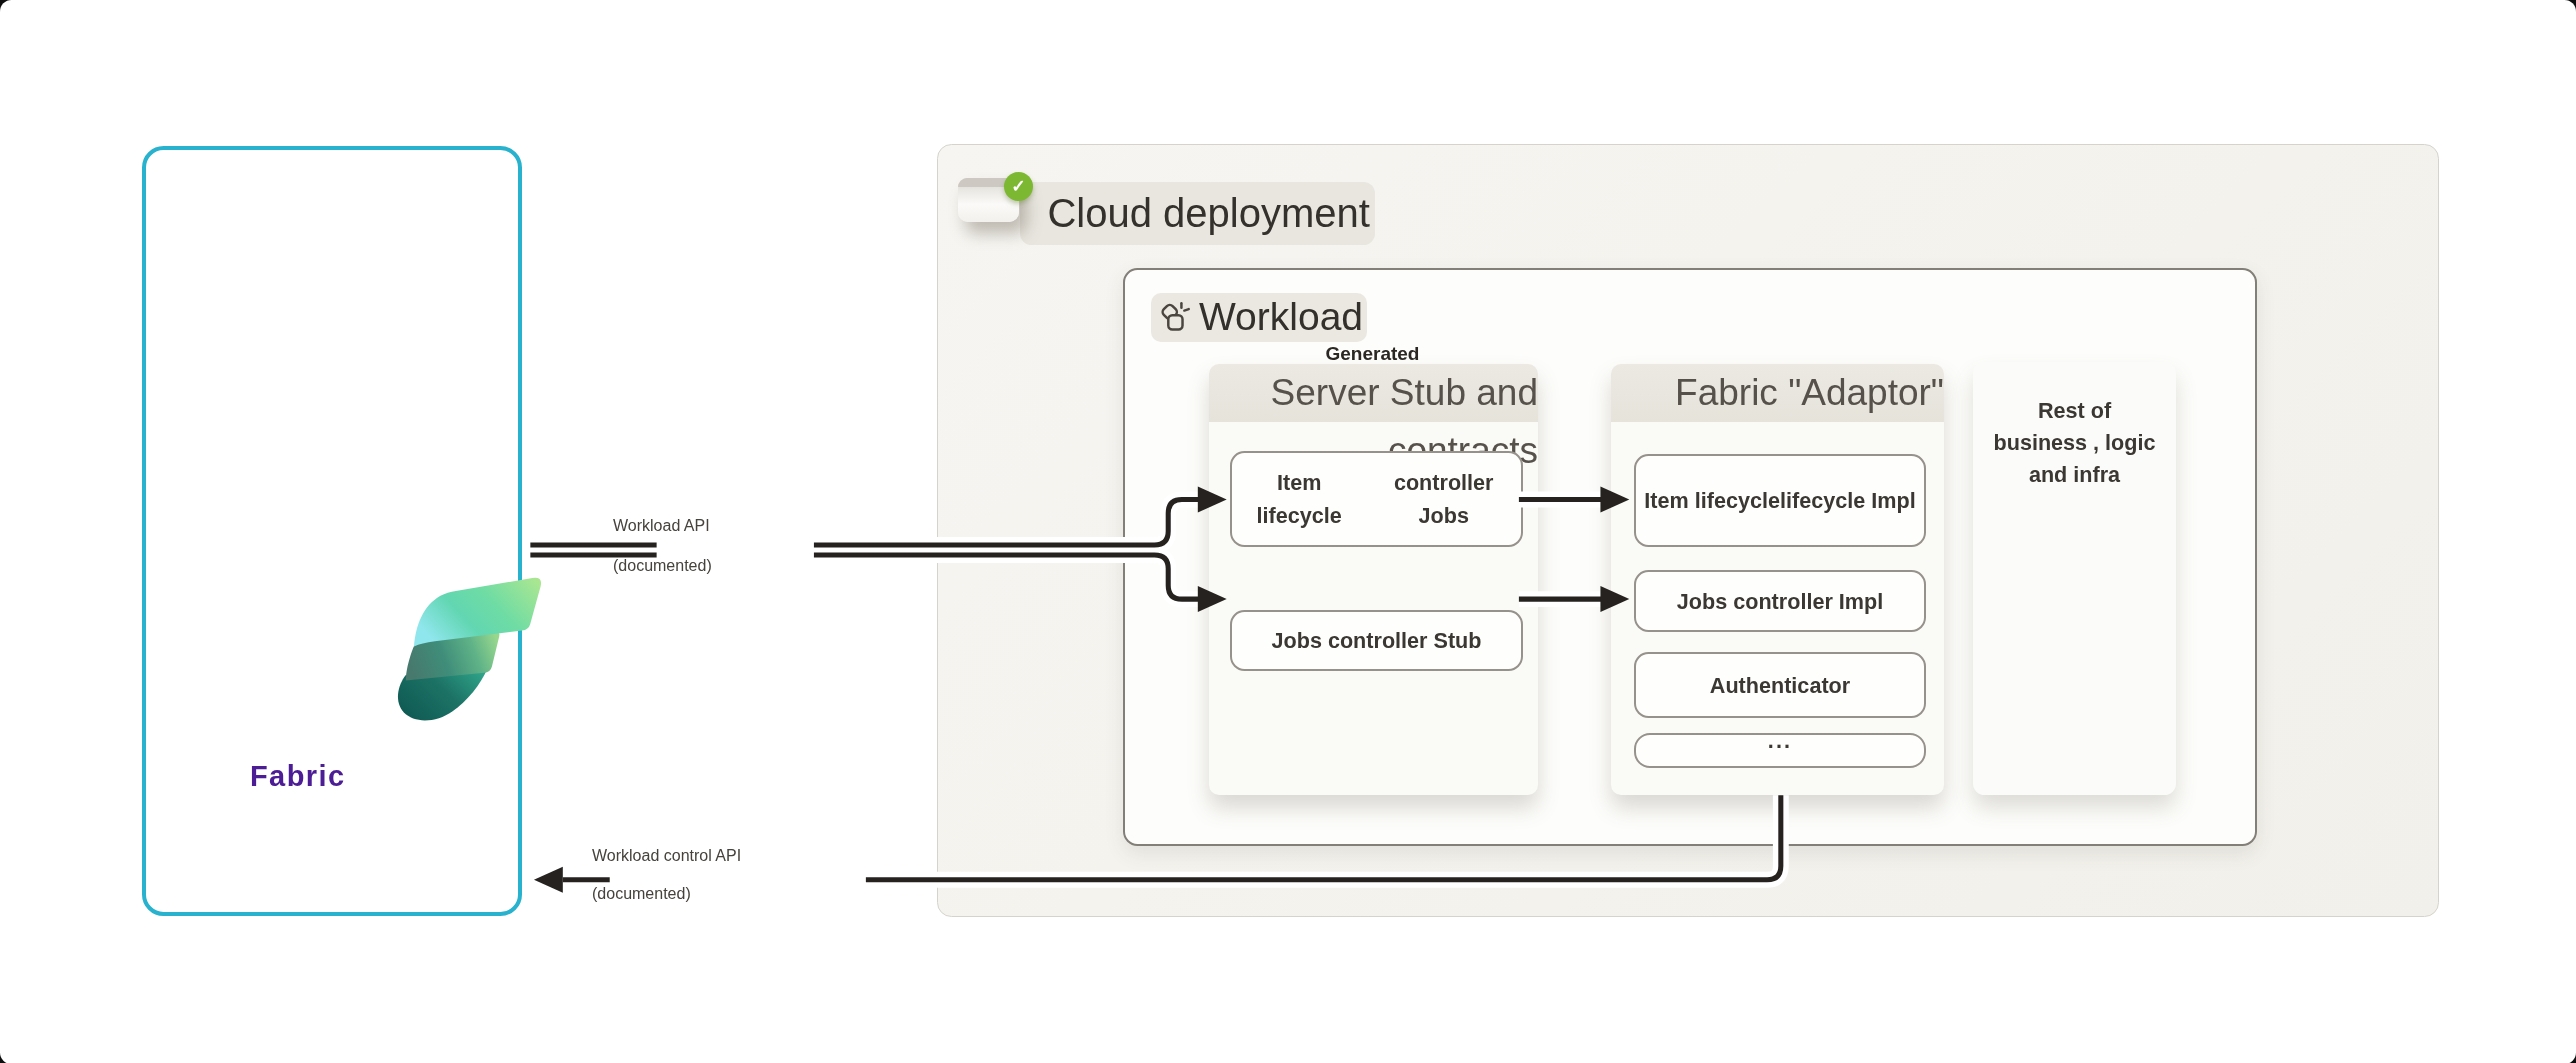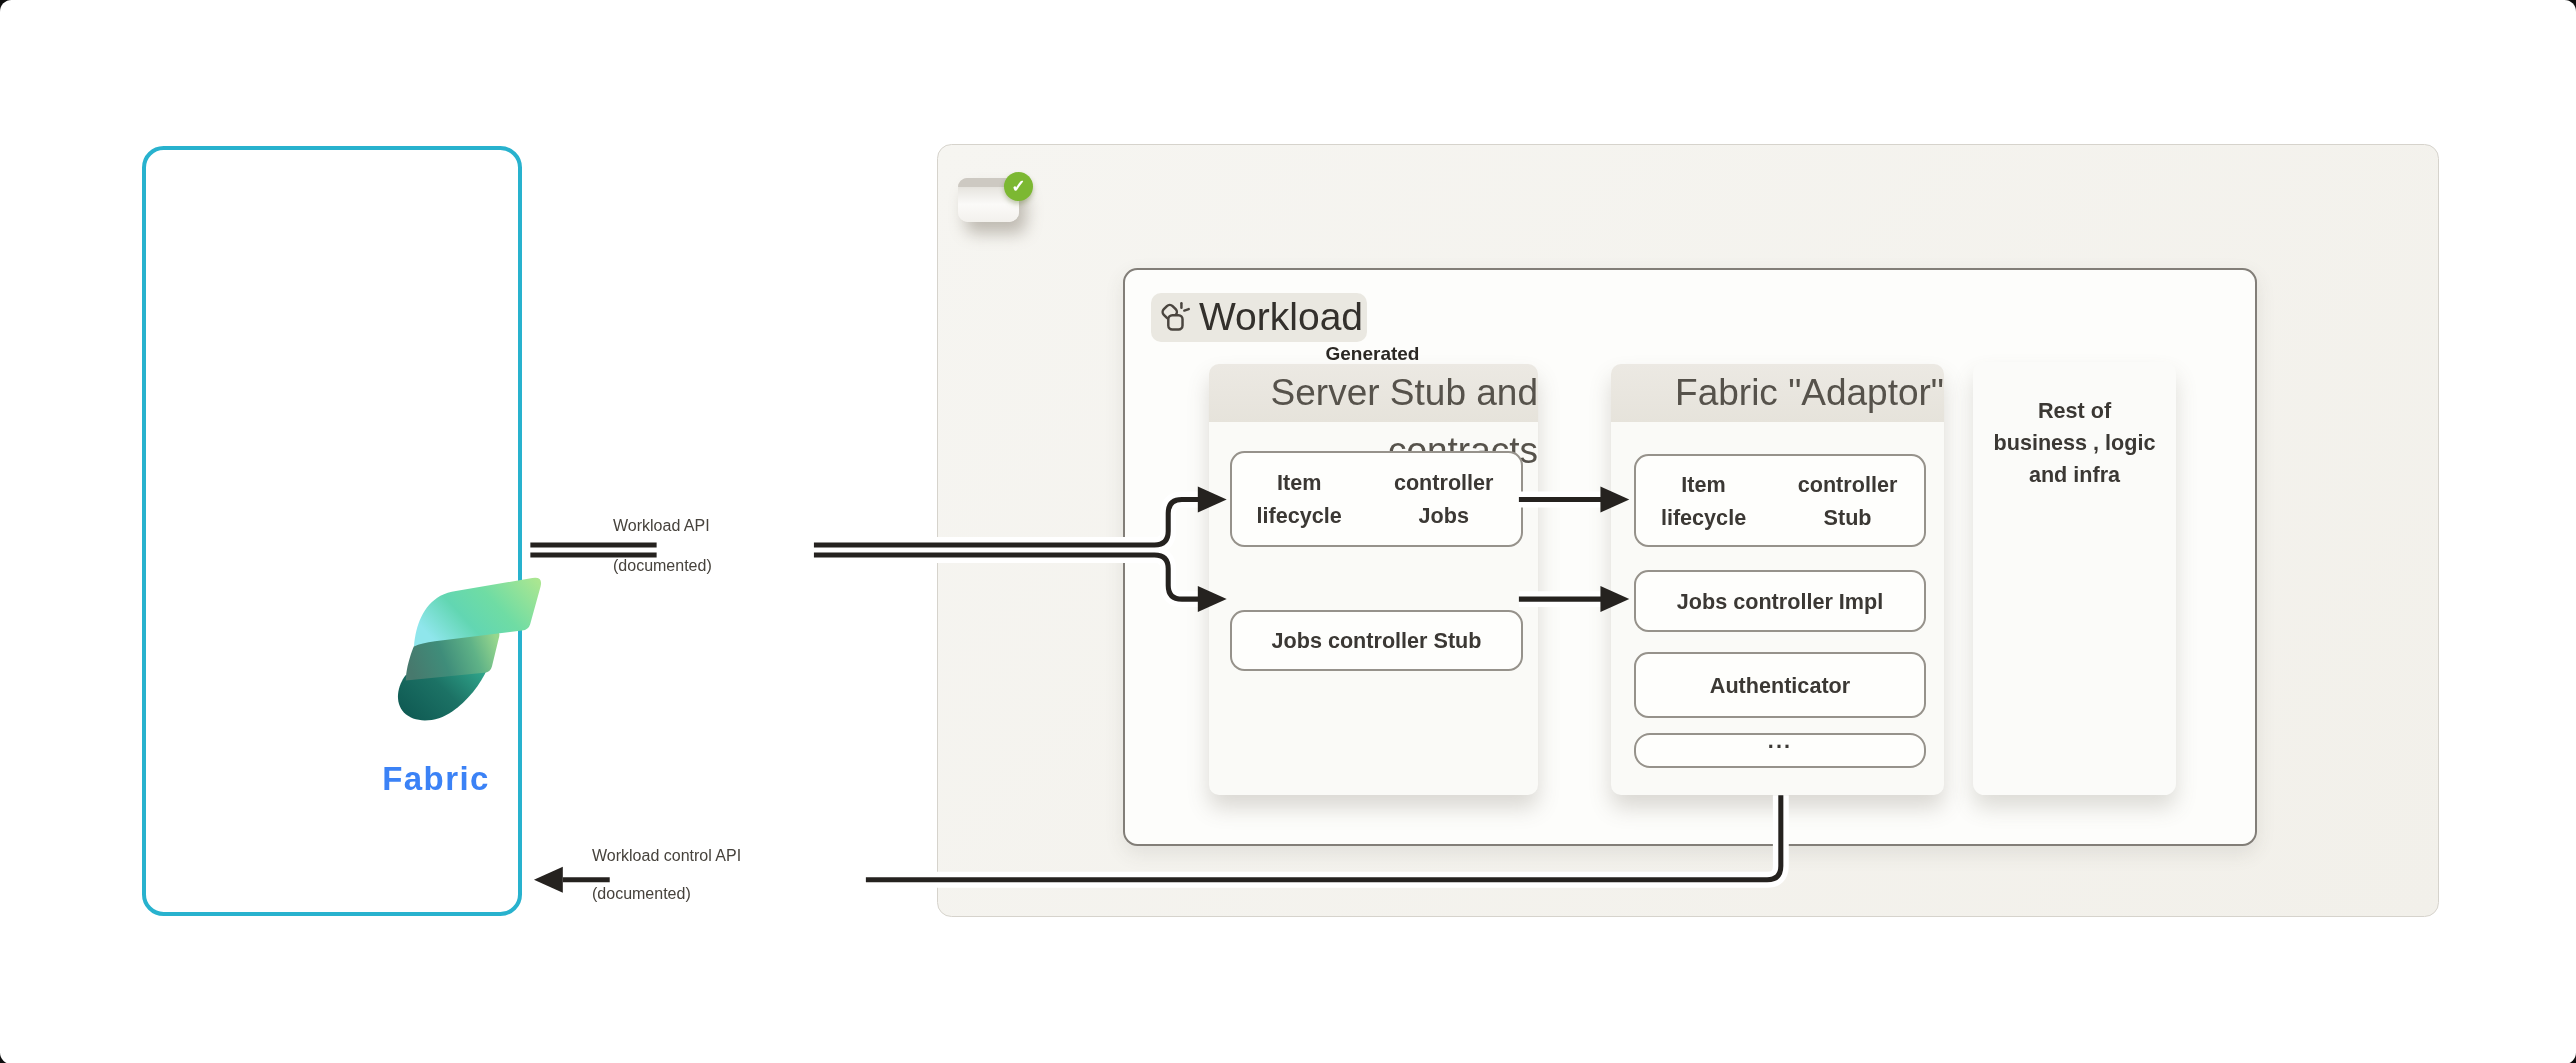--- a/index.html
+++ b/index.html
@@ -4,22 +4,22 @@
 <style>
   html,body{margin:0;padding:0;background:#0e0e0e;}
   .stage{position:relative;width:2576px;height:1064px;background:#0e0e0e;
          font-family:"Liberation Sans", sans-serif;}
   .canvas{position:absolute;inset:0;background:#ffffff;border-radius:11.5px;overflow:hidden;}
 
   
   .fabric-box{position:absolute;left:142px;top:146px;width:372px;height:762px;
               border:4.3px solid #28b2ce;border-radius:21.6px;background:#ffffff;}
   .fabric-logo{position:absolute;left:238px;top:404px;width:182px;height:182px;}
-  .fabric-label{position:absolute;left:142px;top:610px;width:372px;text-align:center;
-                transform:translateX(-38px);font-size:33px;font-weight:700;letter-spacing:1.4px;color:#3b82f6;}
+  .fabric-label{position:absolute;left:142px;top:610px;width:372px;text-align:left;
+                transform:translateX(-38px);font-size:29px;font-weight:700;letter-spacing:1.4px;color:#4c1d95;}
 
   
   .cloud-panel{position:absolute;left:937px;top:144px;width:1500px;height:771px;
                background:linear-gradient(135deg,#f6f5f1 0%,#f2f0ea 100%);
                border:1.4px solid #d6d3cc;border-radius:14.4px;}
   .cloud-pill{position:absolute;left:1020px;top:182px;width:355px;height:63px;background:#e8e6df;
               border-radius:11.5px;font-size:40px;color:#34312d;line-height:63px;padding-left:27.4px;box-sizing:border-box;}
   .toggle-card{position:absolute;left:958px;top:178px;width:61px;height:44px;border-radius:10px;
                background:linear-gradient(180deg,#d3cfc8 0%,#e9e7e2 26%,#fbfaf8 60%,#f3f1ed 100%);
                box-shadow:7.2px 11.5px 16px rgba(110,100,85,.40);}
@@ -106,20 +106,21 @@
           </linearGradient>
         </defs>
         <path d="M12 66.5 L57 62.5 C53 72 46 80.5 37.5 86.5 C29 92.5 17 93.5 10.8 87 C5.8 81.5 7.2 72.5 12 66.5 Z" fill="url(#gStem)"></path>
         <path d="M16.5 50.5 C15 54 13 60 12.2 66 L12 69.5 L55 65.3 Q58.5 65 59.3 61.8 L63.3 45.3 Q64 42.3 61 42.7 L21 47.6 Q18 48 16.5 50.5 Z" fill="url(#gMid)"></path>
         <path d="M16.5 50.8 C17.5 39 21.5 28.5 31 23 C33.5 21.6 36.5 20.7 39.5 20.3 L81.5 13.2 Q87.5 12.2 86 18 L80.3 38.6 Q79.5 41.6 75.8 42.1 L28 48 Q20.5 49 16.5 50.8 Z" fill="url(#gTop)"></path>
       </svg>
       <div class="fabric-label">Fabric</div>
     </div>
 
     <div class="cloud-panel"></div>
+    <div class="cloud-pill">Cloud deployment</div>
     <div class="toggle-card">
       <div class="toggle-strip"></div>
       <div class="check-badge">✓</div>
     </div>
 
     <div class="workload-box"></div>
     <div class="workload-pill">
       <svg class="wl-icon" viewBox="0 0 48 48">
         <rect x="9" y="8" width="17" height="17" rx="5.5" transform="rotate(45 17.5 16.5)" fill="none" stroke="#4a453f" stroke-width="3.4"></rect>
         <rect x="15.5" y="21" width="19.5" height="19.5" rx="5.5" fill="#eae8e1" stroke="#4a453f" stroke-width="3.4"></rect>
@@ -138,21 +139,21 @@
       </div>
       <div class="node-box nb-stub2">
         <span>Jobs controller Stub</span>
       </div>
     </div>
 
     <div class="column col-adaptor">
       <div class="col-header">Fabric "Adaptor"</div>
       <div class="node-box nb-impl1">
         <span>Item lifecycle</span>
-        <span>controller Stub</span>
+        <span>lifecycle Impl</span>
       </div>
       <div class="node-box nb-impl2">
         <span>Jobs controller Impl</span>
       </div>
       <div class="node-box nb-auth">
         <span>Authenticator</span>
       </div>
       <div class="node-box nb-dots">
         <span>...</span>
       </div>

